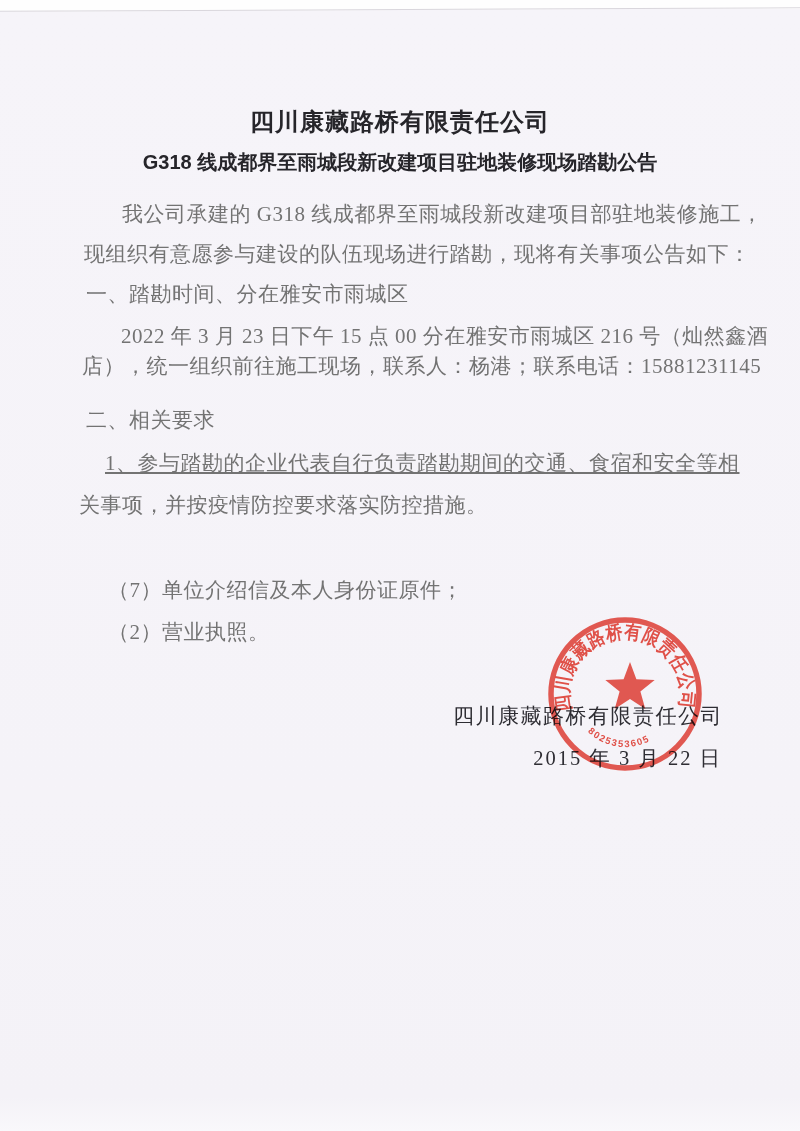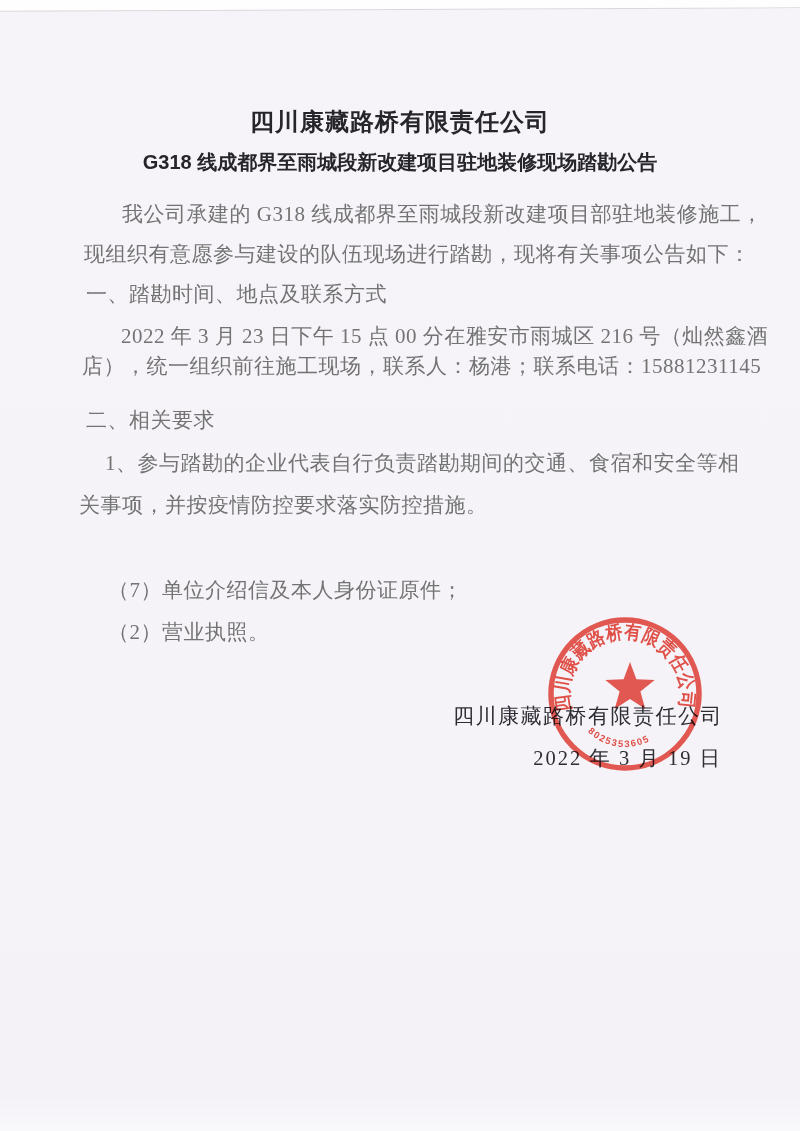--- a/index.html
+++ b/index.html
@@ -31,21 +31,21 @@
   .ln{
     position:absolute;white-space:nowrap;
     font-size:21px;letter-spacing:0.5px;color:#737373;
   }
   .l0{top:200px;left:122px;}
   .l1{top:240px;left:84px;}
   .l2{top:280px;left:86px;}
   .l3{top:322px;left:121px;}
   .l4{top:352px;left:82px;}
   .l5{top:406px;left:86px;}
-  .l6{top:449px;left:105px;}
+  .l6{top:449px;left:105px;text-decoration:underline;}
   .l7{top:491px;left:79px;}
   .l8{top:534px;left:105px;}
   .l9{top:576px;left:108px;}
   .l10{top:618px;left:108px;}
   .sig-company{
     position:absolute;top:702px;right:77px;white-space:nowrap;
     font-size:21px;letter-spacing:1.5px;color:#2e2d33;
   }
   .sig-date{
     position:absolute;top:744px;right:78px;white-space:nowrap;
@@ -63,31 +63,31 @@
 <div class="paper"></div>
 <div class="scan-edge-top"></div>
 
 <div class="doc">
 
   <div class="title">四川康藏路桥有限责任公司</div>
   <div class="subtitle">G318 线成都界至雨城段新改建项目驻地装修现场踏勘公告</div>
 
   <div class="ln l0">我公司承建的 G318 线成都界至雨城段新改建项目部驻地装修施工，</div>
   <div class="ln l1">现组织有意愿参与建设的队伍现场进行踏勘，现将有关事项公告如下：</div>
-  <div class="ln l2">一、踏勘时间、地点及联系方式</div>
+  <div class="ln l2">一、踏勘时间、分在雅安市雨城区</div>
   <div class="ln l3">2022 年 3 月 23 日下午 15 点 00 分在雅安市雨城区 216 号（灿然鑫酒</div>
   <div class="ln l4">店），统一组织前往施工现场，联系人：杨港；联系电话：15881231145</div>
   <div class="ln l5">二、相关要求</div>
   <div class="ln l6">1、参与踏勘的企业代表自行负责踏勘期间的交通、食宿和安全等相</div>
   <div class="ln l7">关事项，并按疫情防控要求落实防控措施。</div>
   <div class="ln l9">（7）单位介绍信及本人身份证原件；</div>
   <div class="ln l10">（2）营业执照。</div>
 
   <div class="sig-company">四川康藏路桥有限责任公司</div>
-  <div class="sig-date">2022 年 3 月 19 日</div>
+  <div class="sig-date">2015 年 3 月 22 日</div>
 
   <svg class="seal" viewBox="0 0 220 220" xmlns="http://www.w3.org/2000/svg">
     <defs>
       <path id="seal-top-arc" d="M 56.4 126.4 A 56 56 0 1 1 163.6 126.4" fill="none"></path>
       <path id="seal-bottom-arc" d="M 70 144.8 A 53 53 0 0 0 150 144.8" fill="none"></path>
     </defs>
     <circle cx="110" cy="110" r="74" fill="none" stroke="#e8453a" stroke-width="5.5" opacity="0.95"></circle>
     <polygon fill="#e8453a" opacity="0.95" points="115,78 121.4,95.2 139.7,96 125.4,107.4 130.3,125 115,114.9 99.7,125 104.6,107.4 90.3,96 108.6,95.2"></polygon>
     <text font-size="19" fill="#e8453a" letter-spacing="0.5">
       <textPath href="#seal-top-arc" startOffset="0" textLength="206" lengthAdjust="spacingAndGlyphs">四川康藏路桥有限责任公司</textPath>

